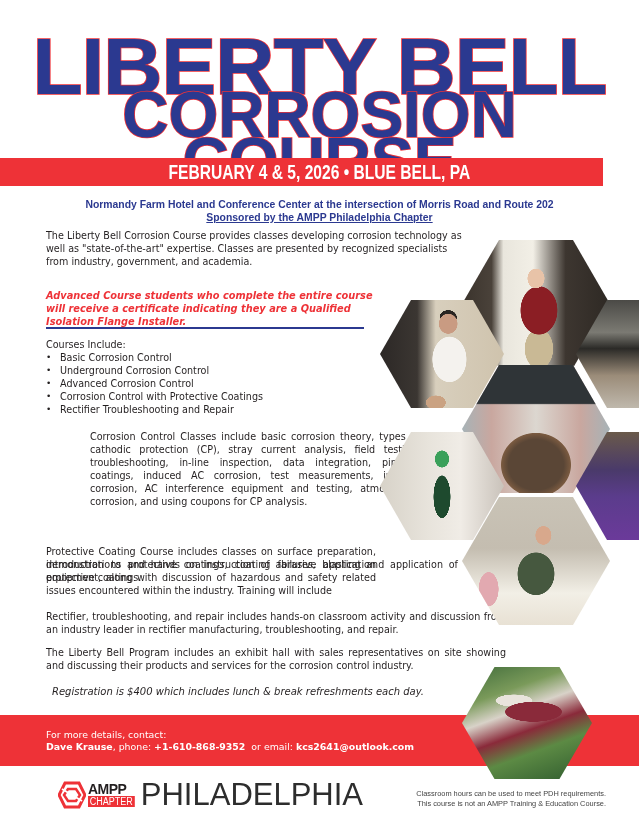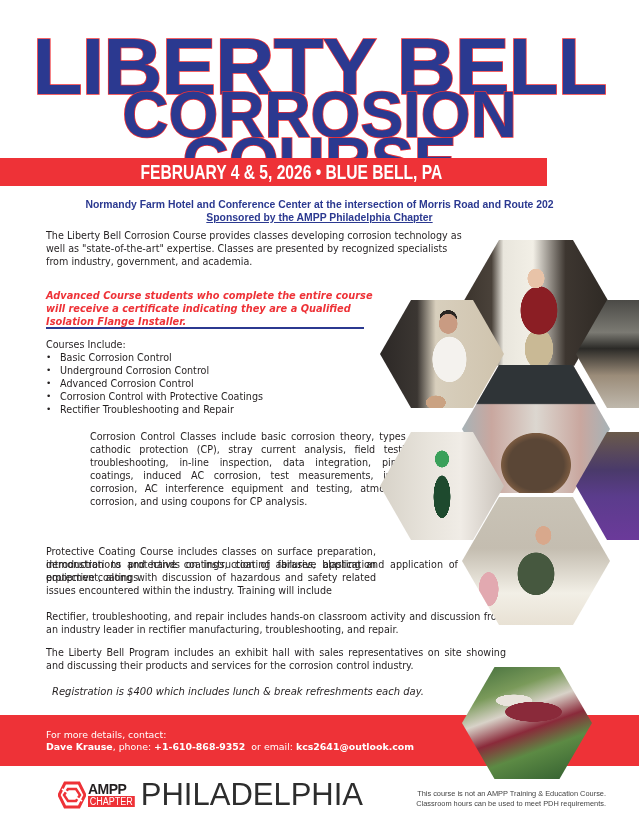--- a/index.html
+++ b/index.html
@@ -11,21 +11,21 @@
     font-family: "Liberation Sans", sans-serif; font-weight: 900;
     color: #2b3990;
     -webkit-text-stroke: 1.6px #ee3237;
     paint-order: stroke fill;
     letter-spacing: -1px;
   }
   .title1 { top: 28px; font-size: 82px; line-height: 78px; transform: scaleY(0.98); }
   .title2 { top: 92px; font-size: 64px; line-height: 46px; letter-spacing: 0px; }
 
   .date-band {
-    position: absolute; left: 0; top: 158px; width: 547px; height: 28px;
+    position: absolute; left: 0; top: 158px; width: 603px; height: 28px;
     background: #ee3237;
     display: flex; align-items: center; justify-content: center; padding-left: 36px;
   }
   .date-band span {
     color: #ffffff; font-family: "Liberation Sans", sans-serif; font-weight: 700;
     font-size: 20px; letter-spacing: 0px; transform: scaleX(0.78); display: inline-block;
     white-space: nowrap;
   }
 
   .venue {
@@ -228,15 +228,15 @@
     <line x1="4" y1="8" x2="24" y2="20" stroke="#ffffff" stroke-width="2"></line>
   </svg>
   <div class="logo-ampp">
     <span class="ampp">AMPP</span>
     <span class="chapter">CHAPTER</span>
   </div>
   <span class="logo-city">PHILADELPHIA</span>
 </div>
 
 <div class="disclaimer">
+  <div>Classroom hours can be used to meet PDH requirements.</div>
   <div>This course is not an AMPP Training &amp; Education Course.</div>
-  <div>Classroom hours can be used to meet PDH requirements.</div>
 </div>
 
 </body></html>

